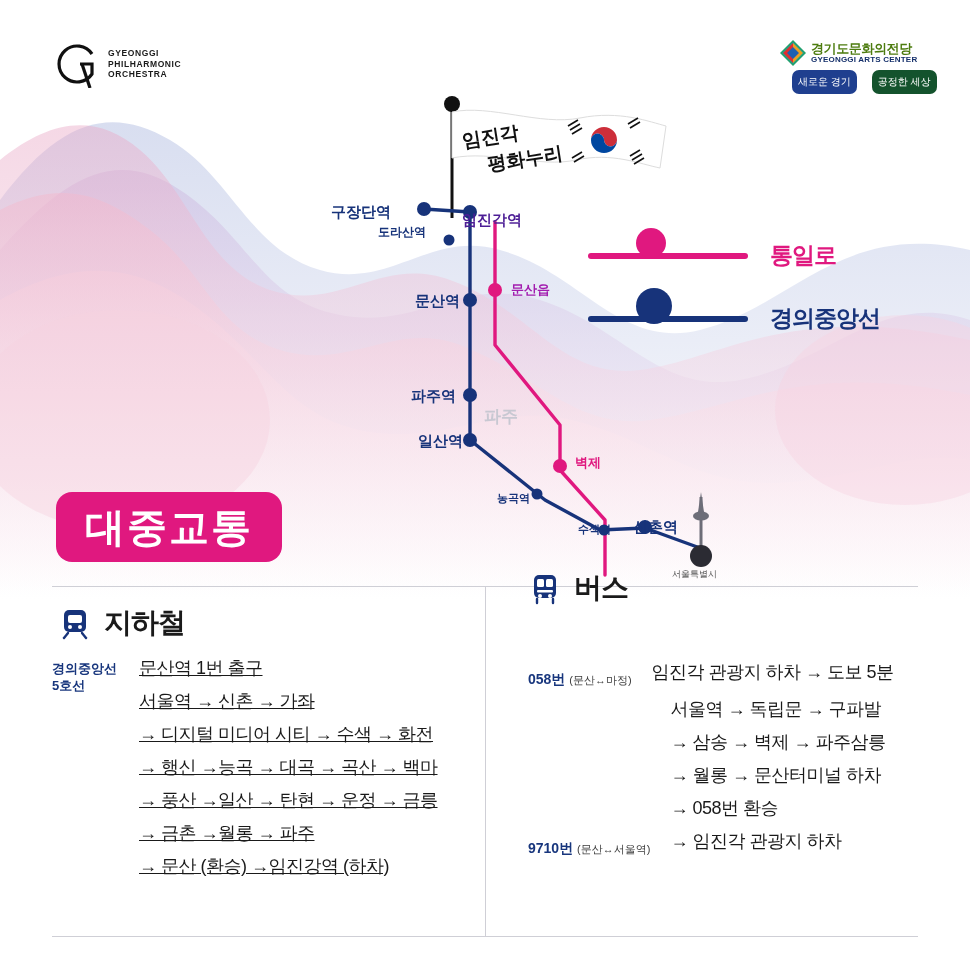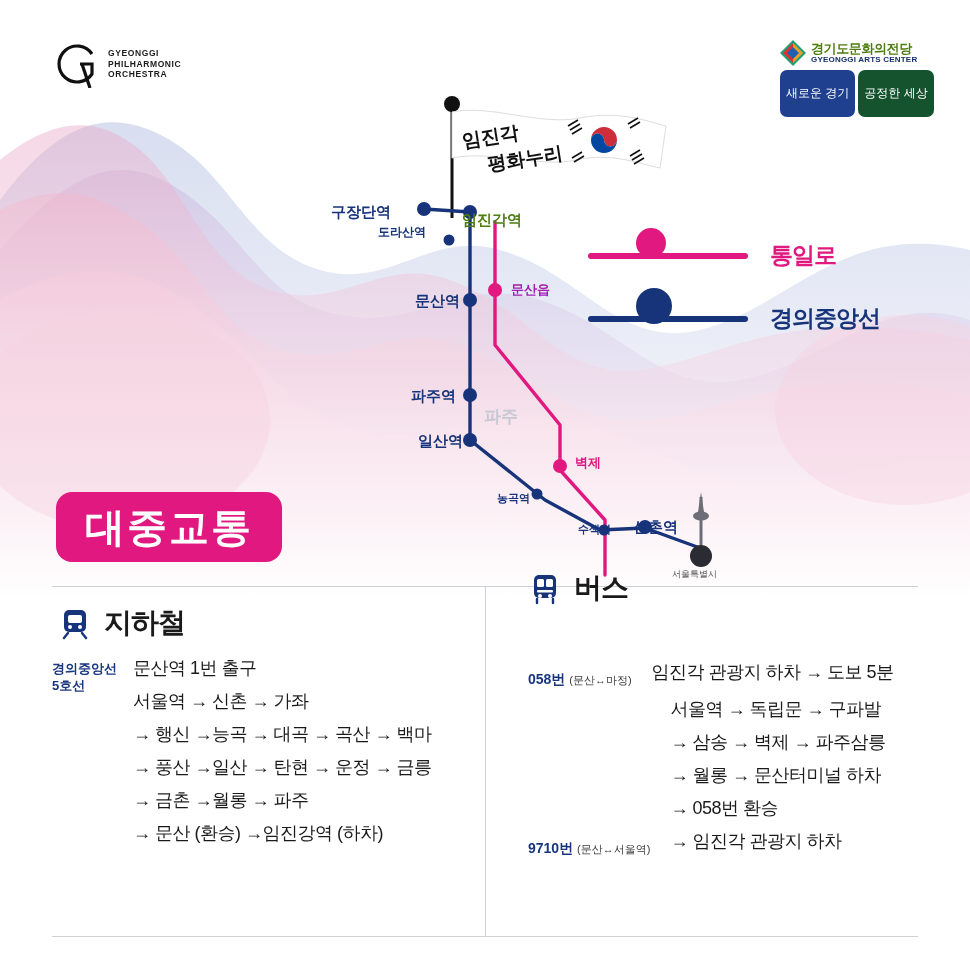--- a/index.html
+++ b/index.html
@@ -90,25 +90,26 @@
     color: #15306b;
     letter-spacing: 0.2px;
   }
   .gac-logo .gac-tags {
     margin-top: 4px;
     display: flex;
     gap: 3px;
     justify-content: flex-start;
   }
   .gac-logo .tag {
-    font-size: 12px;
+    font-size: 10px;
     color: #fff;
-    padding: 15px 6px;
+    padding: 5px 6px;
     border-radius: 7px;
     white-space: nowrap;
+    margin-left: 12px;
   }
   .tag.blue { background: #1f3f8f; }
   .tag.red  { background: #14532d; }
 
   
   .map {
     position: absolute;
     left: 0; top: 0;
     width: 970px; height: 600px;
   }
@@ -368,21 +369,21 @@
         <line x1="701" y1="497" x2="701" y2="548" stroke="#6d6d78" stroke-width="3"></line>
         <polygon points="701,492 704,512 698,512" fill="#6d6d78"></polygon>
         <ellipse cx="701" cy="516" rx="8" ry="4.5" fill="#6d6d78"></ellipse>
         <circle cx="701" cy="556" r="11" fill="#2b2b33"></circle>
       </g>
     </svg>
 
     
     <div class="map-label" style="left:331px; top:203px; font-size:15px; color:#17337a;">구장단역</div>
     <div class="map-label" style="left:378px; top:224px; font-size:12px; color:#17337a;">도라산역</div>
-    <div class="map-label" style="left:462px; top:211px; font-size:15px; color:#4d7c0f;">임진각역</div>
+    <div class="map-label" style="left:462px; top:211px; font-size:15px; color:#4c1d95;">임진각역</div>
     <div class="map-label" style="left:511px; top:281px; font-size:13px; color:#a21caf;">문산읍</div>
     <div class="map-label" style="left:415px; top:292px; font-size:15px; color:#17337a;">문산역</div>
     <div class="map-label" style="left:411px; top:387px; font-size:15px; color:#17337a;">파주역</div>
     <div class="map-label" style="left:418px; top:432px; font-size:15px; color:#17337a;">일산역</div>
     <div class="map-label" style="left:575px; top:454px; font-size:13px; color:#e0187f;">벽제</div>
     <div class="map-label" style="left:497px; top:491px; font-size:11px; color:#17337a;">농곡역</div>
     <div class="map-label" style="left:578px; top:522px; font-size:11px; color:#17337a;">수색역</div>
     <div class="map-label" style="left:633px; top:518px; font-size:15px; color:#17337a;">신촌역</div>
     <div class="map-label" style="left:484px; top:405px; font-size:17px; color:#c8c8d2;">파주</div>
     <div class="map-label" style="left:672px; top:568px; font-size:9px; color:#555555; font-weight:normal;">서울특별시</div>
@@ -422,23 +423,24 @@
       </svg>
     </span>
     <span class="sec-title">지하철</span>
   </div>
 
   <div class="block" style="left:52px; top:660px;">
     <div class="route-key">
       <div>경의중앙선</div>
       <div>5호선</div>
     </div>
-    <div class="route-lines" style="margin-left:16px; margin-top:-8px;">
+    <div class="route-lines" style="margin-left:22px; margin-top:-8px;text-decoration:underline;">
       <div>문산역 1번 출구</div>
       <div>서울역 → 신촌 → 가좌</div>
+      <div>→ 디지털 미디어 시티 → 수색 → 화전</div>
       <div>→ 행신 →능곡 → 대곡 → 곡산 → 백마</div>
       <div>→ 풍산 →일산 → 탄현 → 운정 → 금릉</div>
       <div>→ 금촌 →월롱 → 파주</div>
       <div>→ 문산 (환승) →임진강역 (하차)</div>
     </div>
   </div>
 
   <div class="sec-head" style="left:528px; top:569px;">
     <span class="icon-box">
       <svg width="34" height="34" viewBox="0 0 34 34" xmlns="http://www.w3.org/2000/svg">

